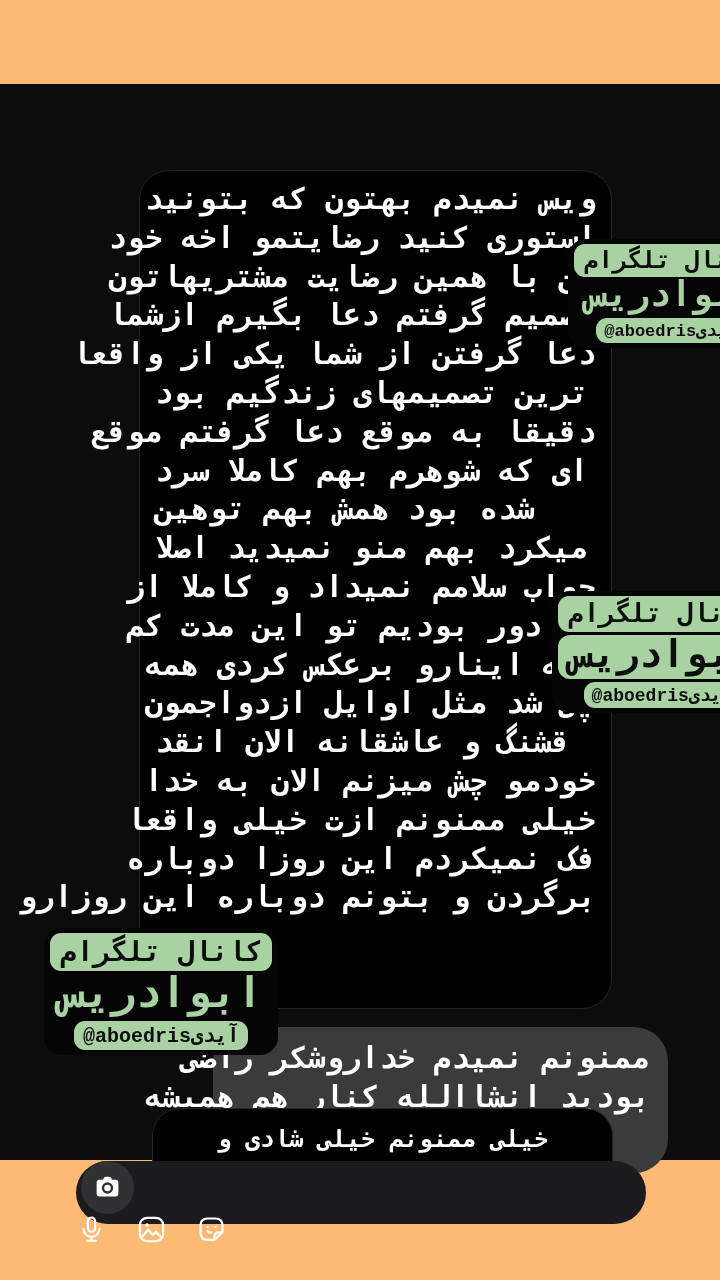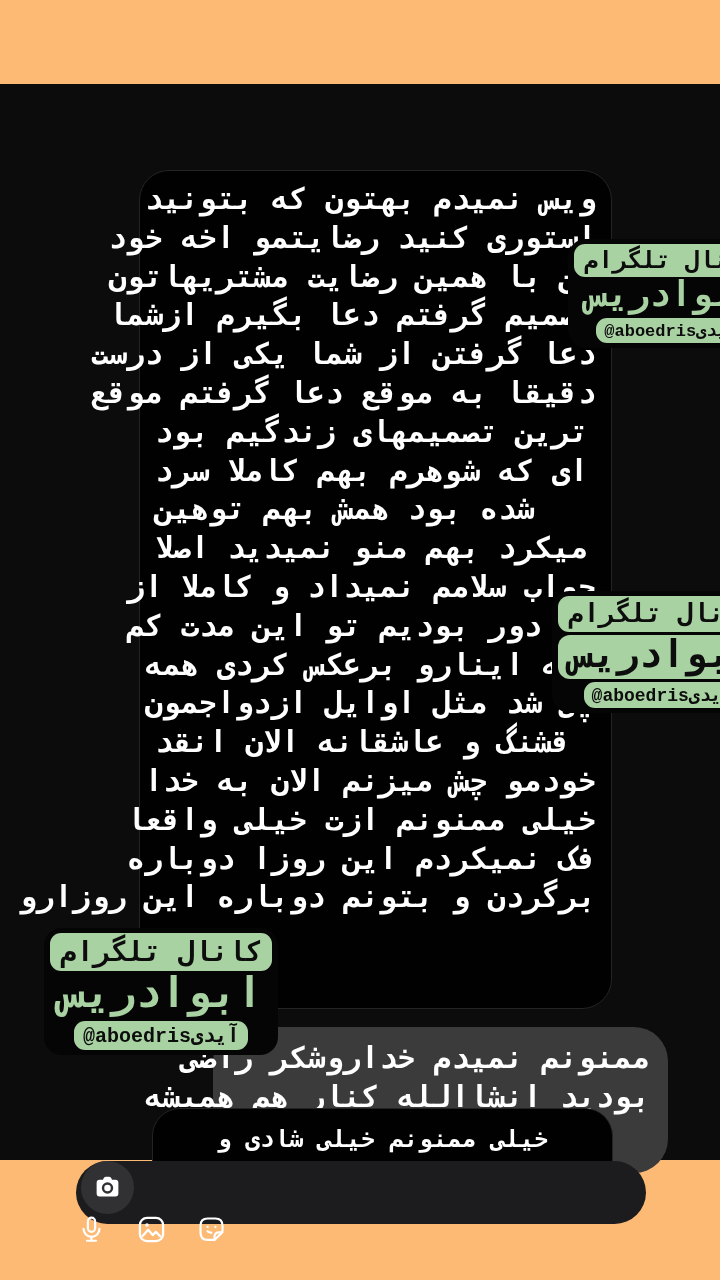--- a/index.html
+++ b/index.html
@@ -73,23 +73,23 @@
 <body>
 
 <div class="stage">
   <div class="story-area">
 
     <div class="bubble bubble-dark bubble-1">
         <div class="line">ویس نمیدم بهتون که بتونید</div>
         <div class="line">استوری کنید رضایتمو اخه خود</div>
         <div class="line">من با همین رضایت مشتریهاتون</div>
         <div class="line">تصمیم گرفتم دعا بگیرم ازشما</div>
-        <div class="line">دعا گرفتن از شما یکی از درست</div>
+        <div class="line">دعا گرفتن از شما یکی از واقعا</div>
+        <div class="line">ترین تصمیمهای زندگیم بود</div>
         <div class="line">دقیقا به موقع دعا گرفتم موقع</div>
-        <div class="line">ترین تصمیمهای زندگیم بود</div>
         <div class="line">ای که شوهرم بهم کاملا سرد</div>
         <div class="line">شده بود همش بهم توهین</div>
         <div class="line">میکرد بهم منو نمیدید اصلا</div>
         <div class="line">جواب سلامم نمیداد و کاملا از</div>
         <div class="line">هم دور بودیم تو این مدت کم</div>
         <div class="line">همه اینارو برعکس کردی همه</div>
         <div class="line">چی شد مثل اوایل ازدواجمون</div>
         <div class="line">قشنگ و عاشقانه الان انقد</div>
         <div class="line">خودمو چش میزنم الان به خدا</div>
         <div class="line">خیلی ممنونم ازت خیلی واقعا</div>

